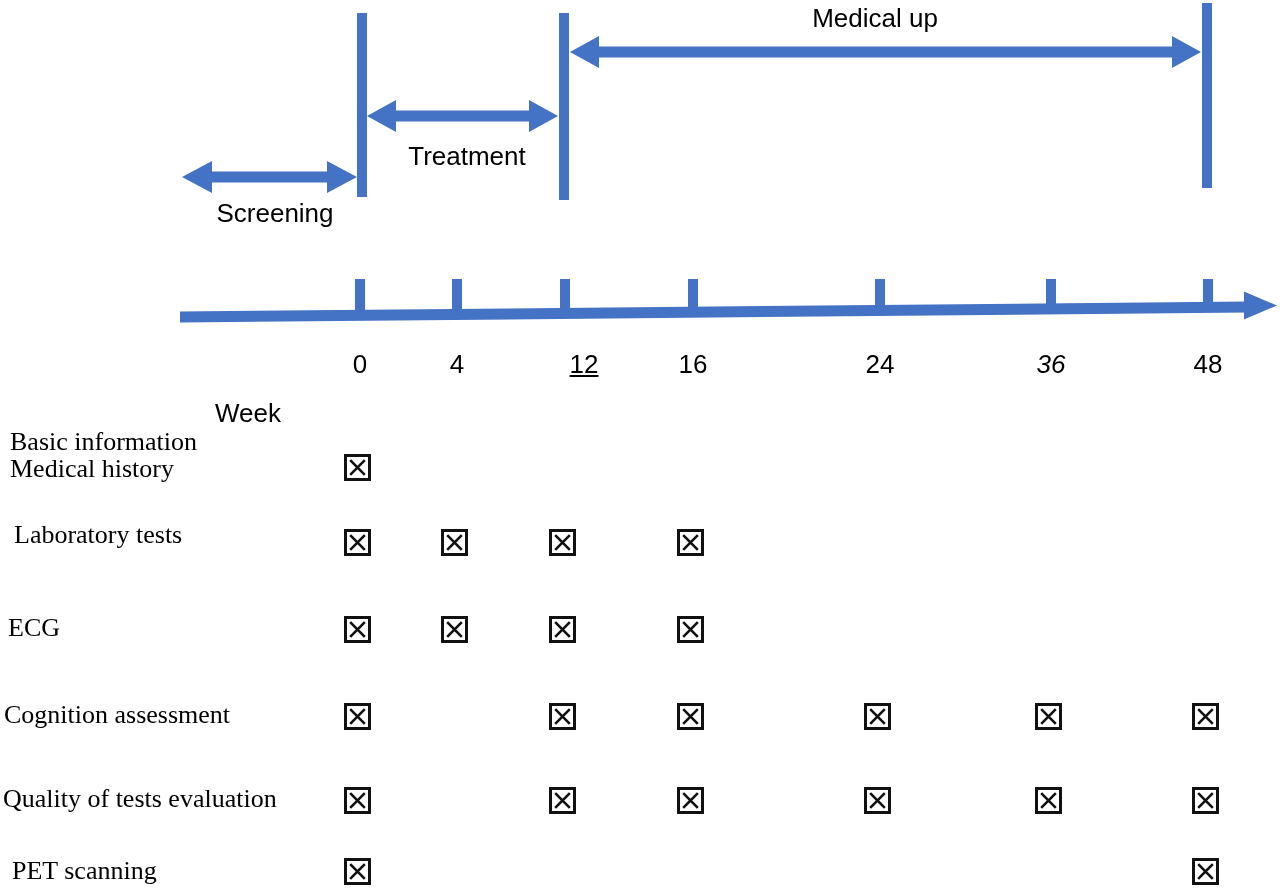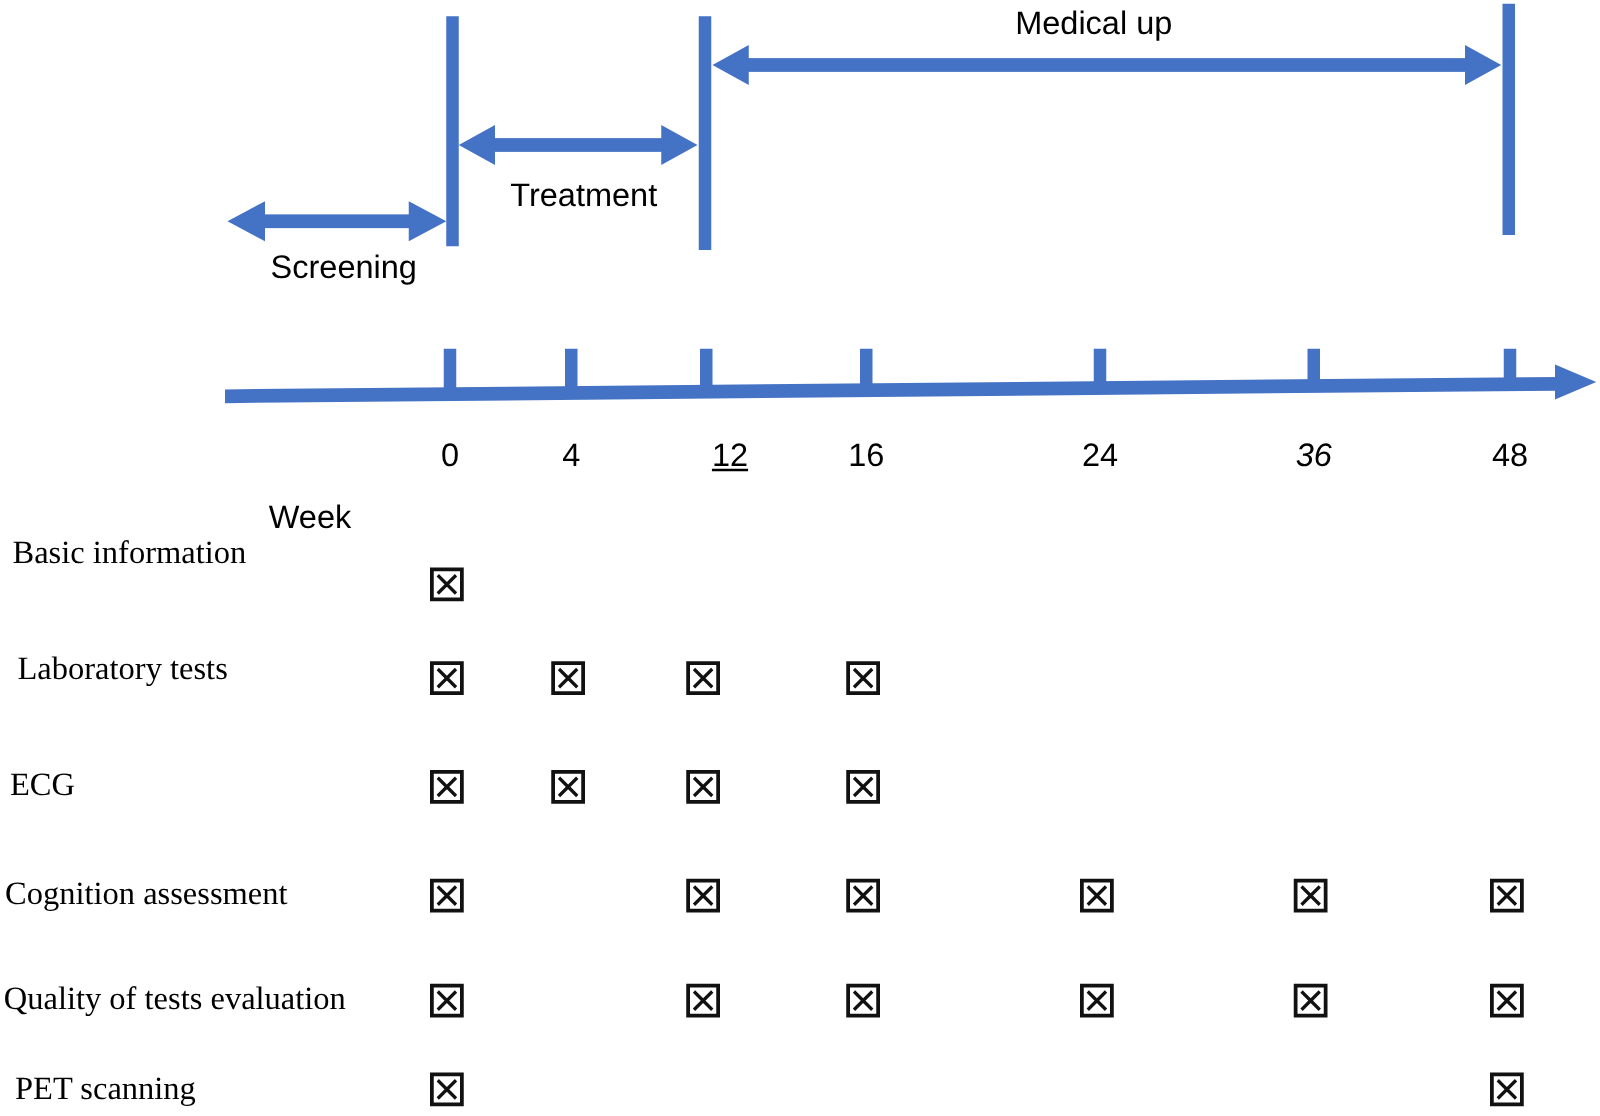--- a/index.html
+++ b/index.html
@@ -76,20 +76,21 @@
       <div class="lbl centered" style="left: 584px; top: 351px; text-decoration: underline;">12</div>
       <div class="lbl centered" style="left: 693px; top: 351px;">16</div>
       <div class="lbl centered" style="left: 880px; top: 351px; text-align: right;">24</div>
       <div class="lbl centered" style="left: 1051px; top: 351px; font-style: italic;">36</div>
       <div class="lbl centered" style="left: 1208px; top: 351px;">48</div>
     </div>
 
   <div id="schedule-rows">
       <div class="row-label" style="left: 10px; top: 429px;">
         <div>Basic information</div>
+        <div>Medical history</div>
       </div>
       <div class="xbox" style="left: 343.5px; top: 453.5px;">
         <svg viewBox="0 0 21 21">
           <path d="M3.2 3.2 L17.8 17.8 M17.8 3.2 L3.2 17.8" stroke="#111" stroke-width="2.6" fill="none"></path>
         </svg>
       </div>
       <div class="row-label" style="left: 14px; top: 522px;">
         <div>Laboratory tests</div>
       </div>
       <div class="xbox" style="left: 343.5px; top: 528.5px;">

